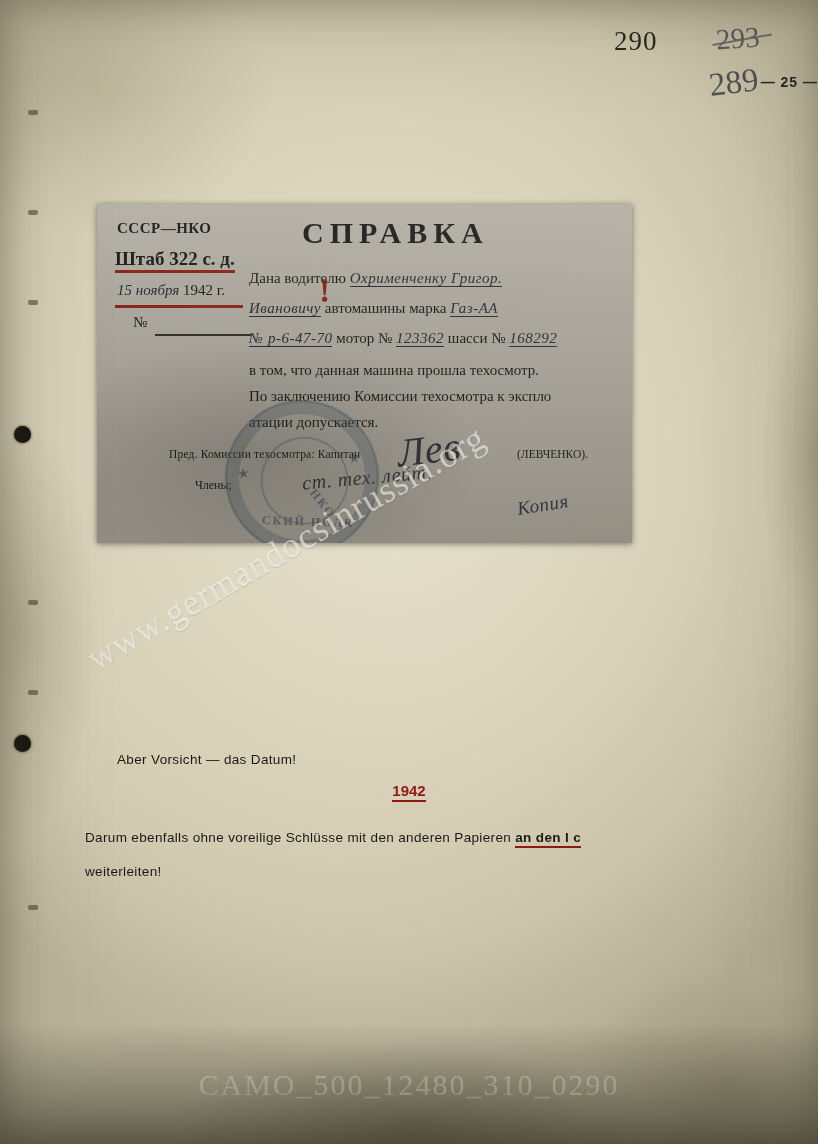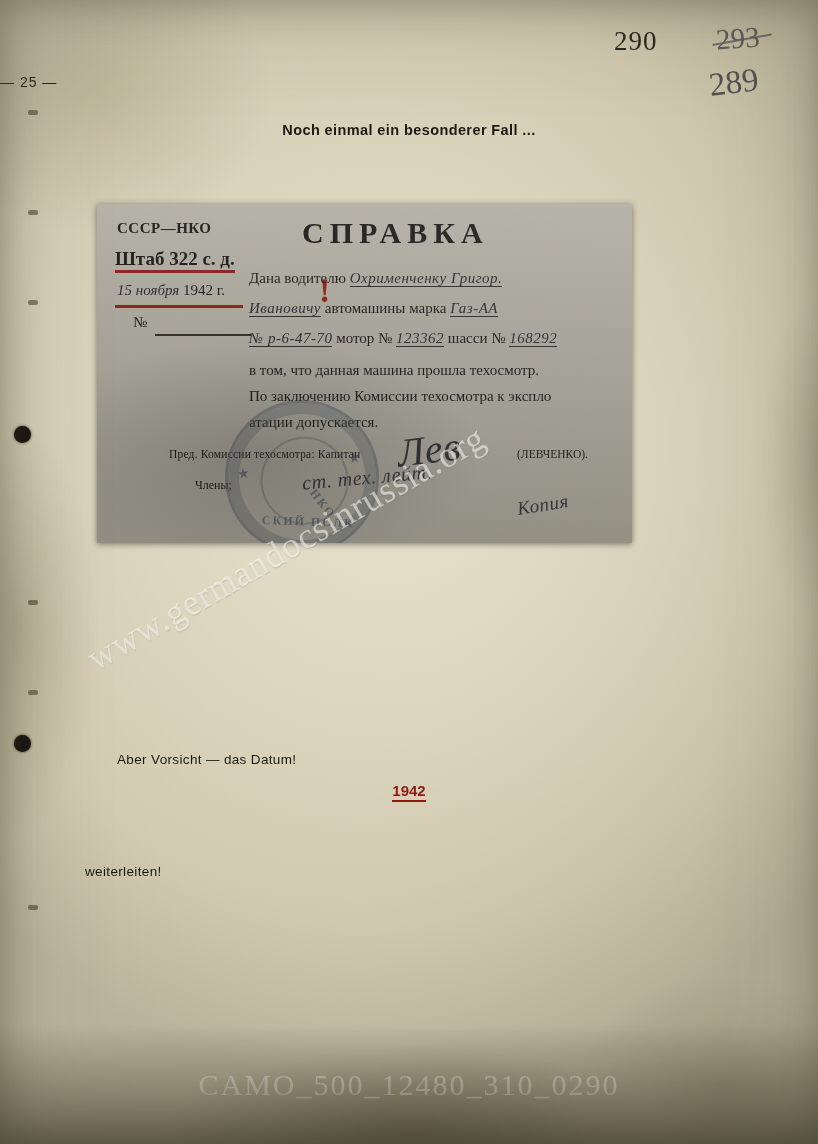--- a/index.html
+++ b/index.html
@@ -110,24 +110,25 @@
     color: #35353f;
     transform: rotate(-7deg);
     opacity: 0.8;
   }
 
   .center-marker {
     position: absolute;
     top: 74px;
     left: 0;
     width: 818px;
-    text-align: left;
+    text-align: right;
     font-size: 14px;
     letter-spacing: 1px;
     color: #262420;
+    font-weight: bold;
   }
   .headline {
     position: absolute;
     top: 122px;
     left: 0;
     width: 818px;
     text-align: center;
     font-size: 14.5px;
     font-weight: bold;
     letter-spacing: 0.4px;
@@ -391,21 +392,20 @@
   <div class="nick n3"></div>
   <div class="nick n4"></div>
   <div class="nick n5"></div>
   <div class="nick n6"></div>
 
   <div class="pagenum-print">290</div>
   <div class="pagenum-pencil-1">293</div>
   <div class="pagenum-pencil-2">289</div>
 
   <div class="center-marker">— 25 —</div>
-  <div class="headline">Noch einmal ein besonderer Fall ...</div>
 
   <div class="cert">
     <div class="c-abs cert-org">СССР—НКО</div>
     <div class="c-abs cert-staff">
       <span class="ul">Штаб 322 с. д.</span>
     </div>
     <div class="c-abs cert-date">
       <span class="hand">15</span>
       <span class="hand">ноября</span>
       <span>1942</span>
@@ -452,20 +452,23 @@
       <div class="st-star2">★</div>
       <div class="st-top">СКИЙ ПОЛК</div>
       <div class="st-side">НКО</div>
     </div>
   </div>
 
   <div class="body-line bl3">Aber Vorsicht — das Datum!</div>
   <div class="year">
     <span>1942</span>
   </div>
+  <div class="body-line bl4">
+    <span>Darum ebenfalls ohne voreilige Schlüsse mit den anderen Papieren </span><span class="redmark">an den I c</span>
+  </div>
   <div class="body-line bl5">weiterleiten!</div>
 
   <div class="wm-diag">www.germandocsinrussia.org</div>
   <div class="wm-bottom">CAMO_500_12480_310_0290</div>
 
   <div class="edge-dark"></div>
   <div class="bottom-shadow"></div>
 </div>
 
 </body></html>

